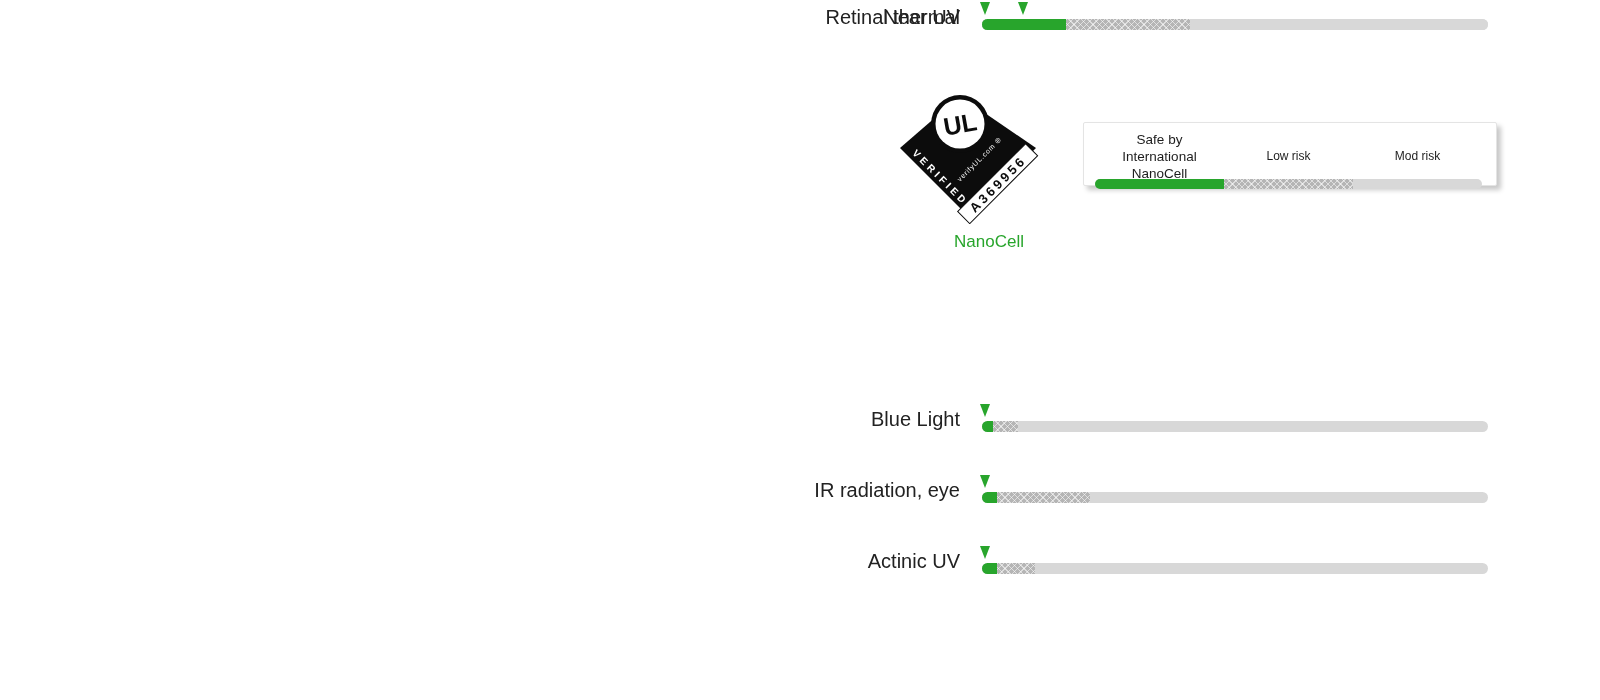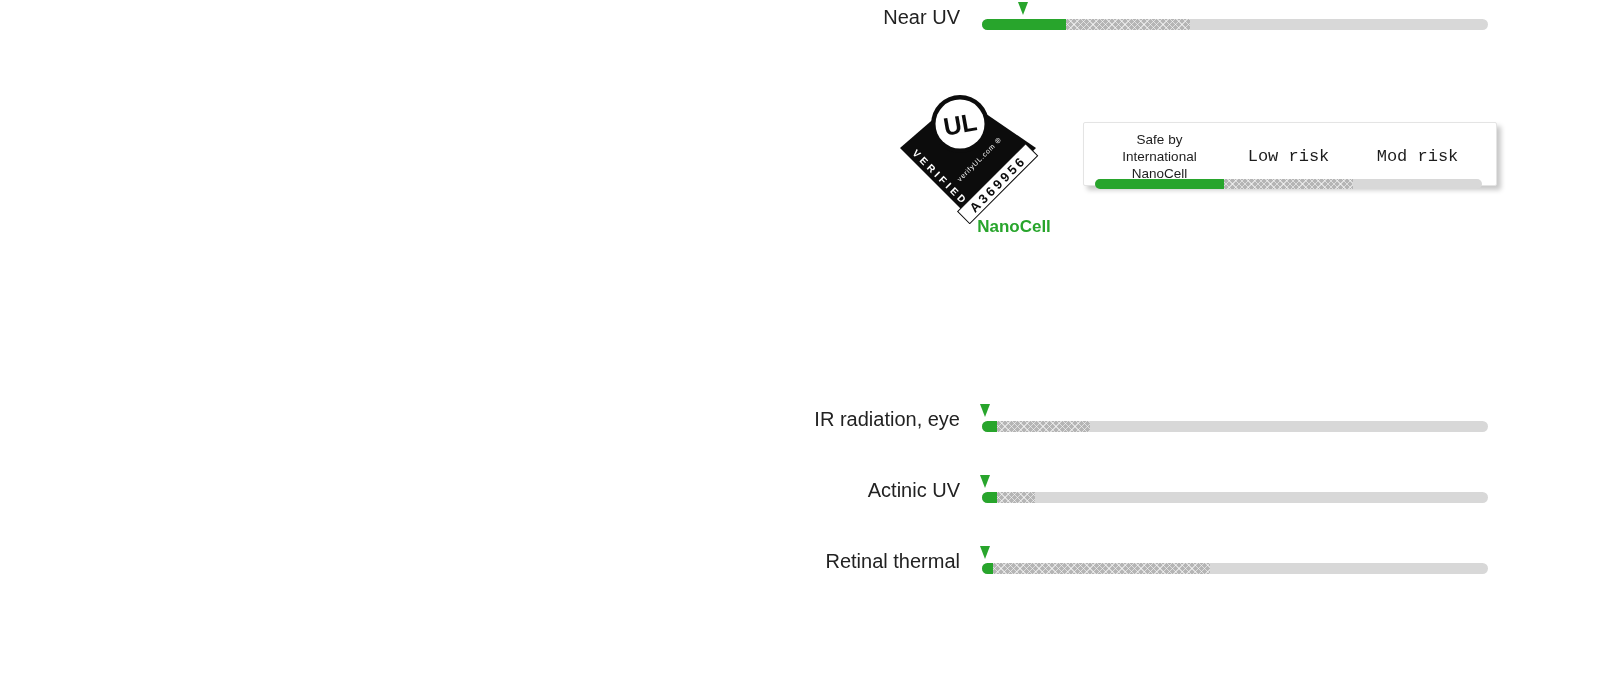--- a/index.html
+++ b/index.html
@@ -32,40 +32,40 @@
     position:absolute;left:1083px;top:122px;width:414px;height:64px;
     background:#ffffff;border:1px solid #e4e4e4;border-radius:2px;
     box-shadow:4px 4px 5px rgba(0,0,0,0.22);
   }
   .legend-labels{
     position:absolute;left:11px;right:14px;top:10px;height:46px;
     display:flex;align-items:center;
   }
   .legend-cell{flex:1;text-align:center;color:#1d1d1d;}
   .legend-cell.two-line{font-size:13.5px;line-height:17px;}
-  .legend-cell.one-line{font-size:17px;font-family:Liberation Mono, monospace;}
+  .legend-cell.one-line{font-size:12px;}
   .legend-bar{
     position:absolute;left:11px;right:14px;top:56px;height:10px;
     background:var(--track-gray);border-radius:5px;overflow:hidden;
   }
   .legend-bar .seg{position:absolute;top:0;height:100%;}
 
   
   .seg-safe{left:0;background:var(--green);}
   .seg-hatch{
     background-color:var(--hatch-gray);
     background-image:
       repeating-linear-gradient(45deg, rgba(255,255,255,0.55) 0 1px, rgba(255,255,255,0) 1px 4.5px),
       repeating-linear-gradient(135deg, rgba(255,255,255,0.55) 0 1px, rgba(255,255,255,0) 1px 4.5px);
   }
 
   
   .series-label{
-    position:absolute;left:989px;top:217px;transform:translateX(-50%);
-    color:var(--green);font-size:17px;font-weight:700;white-space:nowrap;margin-left:25px;
+    position:absolute;left:989px;top:232px;transform:translateX(-50%);
+    color:var(--green);font-size:17px;font-weight:400;white-space:nowrap;
   }
 
   
   .risk-row{position:absolute;left:600px;width:888px;height:34px;}
   .risk-row:nth-of-type(1){top:260px;}
   .risk-row:nth-of-type(2){top:331px;}
   .risk-row:nth-of-type(3){top:402px;}
   .risk-row:nth-of-type(4){top:473px;}
   .risk-row:nth-of-type(5){top:544px;}
   .row-label{
@@ -113,20 +113,30 @@
       <div class="legend-cell one-line">Mod risk</div>
     </div>
     <div class="legend-bar">
       <div class="seg seg-safe" style="width: 33.4%;"></div>
       <div class="seg seg-hatch" style="left: 33.4%; width: 33.3%;"></div>
     </div>
   </div>
 
   <div class="series-label">NanoCell</div>
 
+  <div class="risk-row">
+    <div class="row-label">Blue Light</div>
+    <div class="bar-area">
+      <div class="marker" style="left: 0.6%;"></div>
+      <div class="bar-track">
+        <div class="seg seg-safe" style="width: 2.2%;"></div>
+        <div class="seg seg-hatch" style="left: 2.2%; width: 4.9%;"></div>
+      </div>
+    </div>
+  </div>
 
   <div class="risk-row">
     <div class="row-label">IR radiation, eye</div>
     <div class="bar-area">
       <div class="marker" style="left: 0.6%;"></div>
       <div class="bar-track">
         <div class="seg seg-safe" style="width: 3%;"></div>
         <div class="seg seg-hatch" style="left: 3%; width: 18.3%;"></div>
       </div>
     </div>

